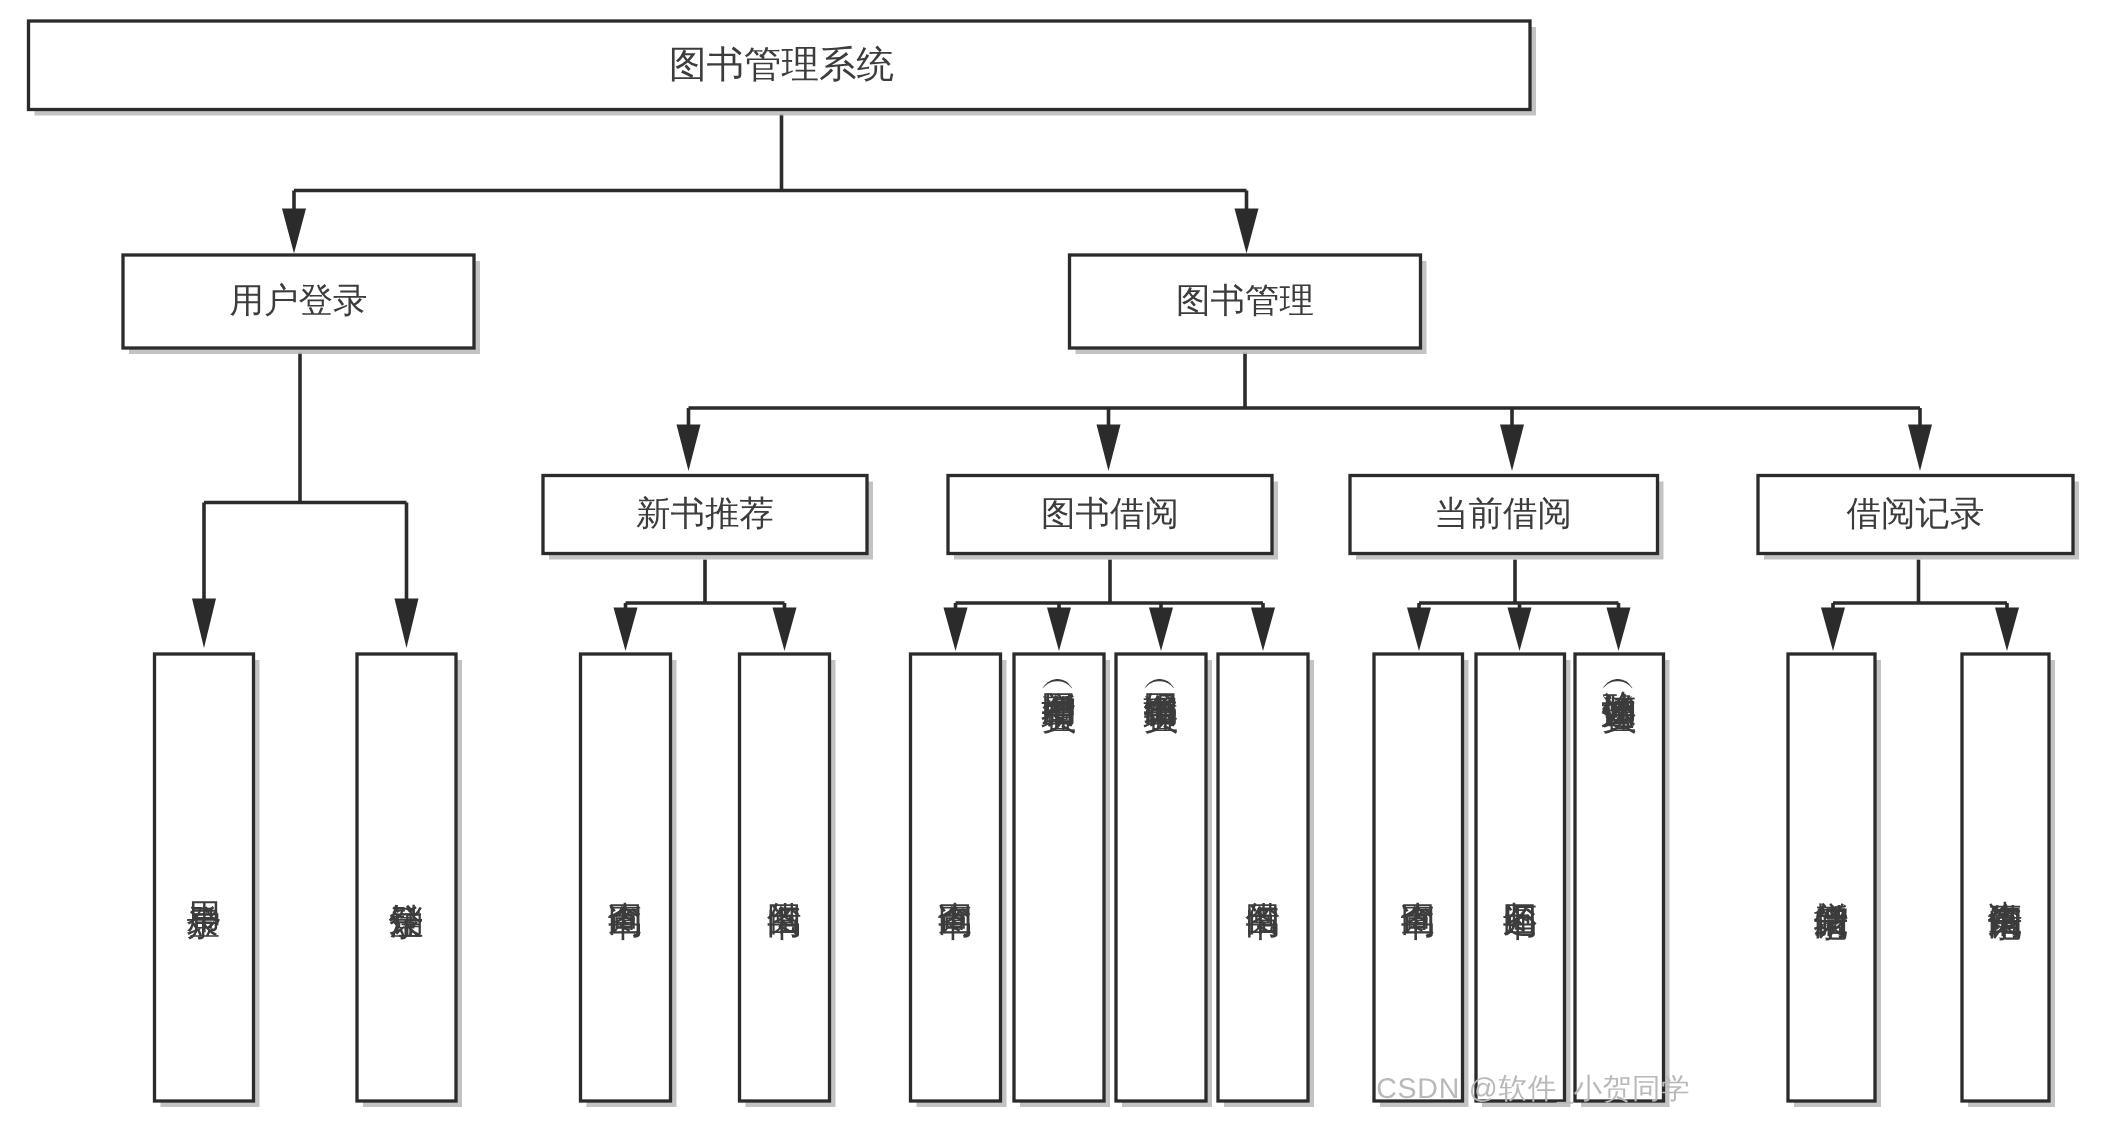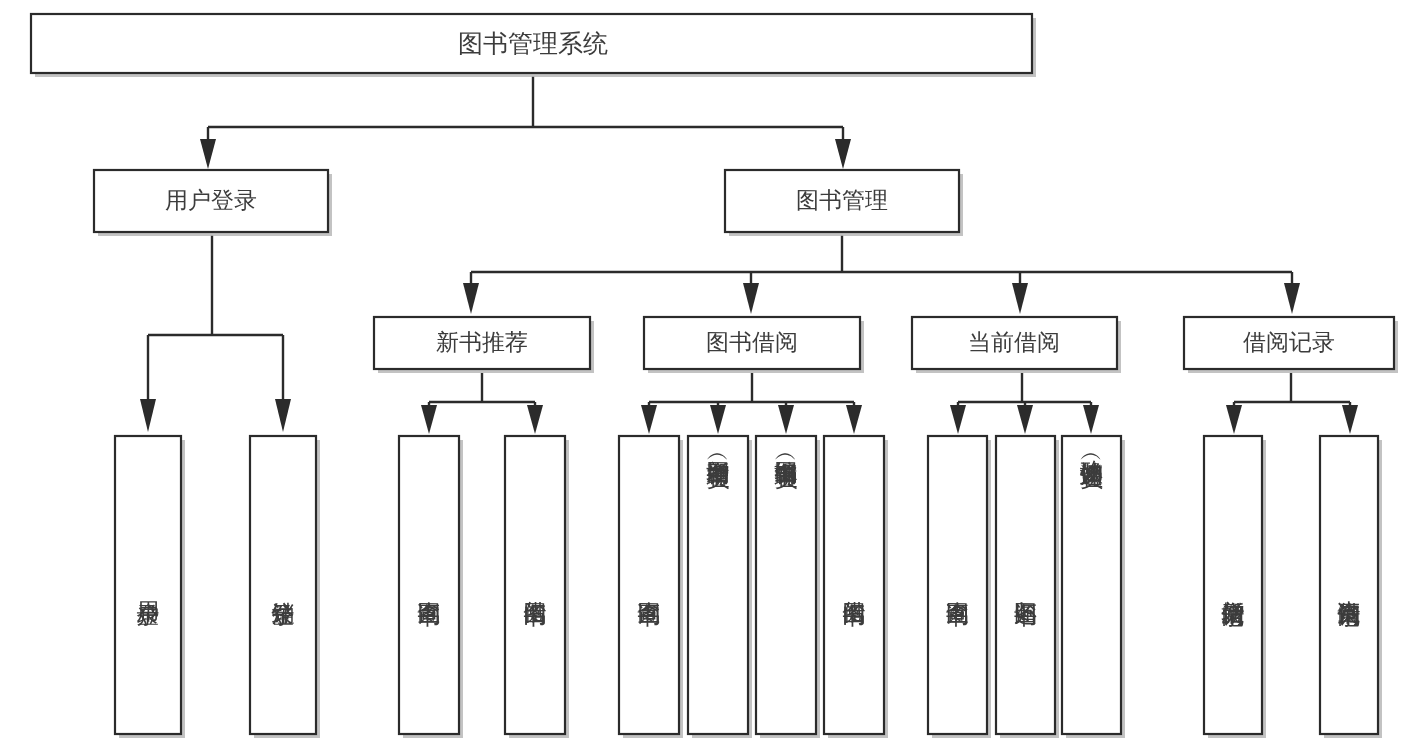--- a/index.html
+++ b/index.html
@@ -9,21 +9,21 @@
   }
   body {
     width: 1405px;
     height: 747px;
     font-family: "Liberation Sans", "DejaVu Sans", sans-serif;
     overflow: hidden;
     position: relative;
   }
   #diagram-root {
     position: absolute;
-    left: 12px;
+    left: 0;
     top: 0;
     width: 1139px;
     height: 747px;
   }
   svg.flow {
     display: block;
     width: 1405px;
     height: 747px;
   }
   .node-rect {
@@ -275,14 +275,15 @@
   </div>
 
   <div class="vlabel-wrap" style="left:1192px; top:436px; width:58px; height:298px;">
     <span class="vlabel-text">新增借阅记录</span>
   </div>
 
   <div class="vlabel-wrap" style="left:1308px; top:436px; width:58px; height:298px;">
     <span class="vlabel-text">查询借阅记录</span>
   </div>
 
+  <div id="watermark">CSDN @软件_小贺同学</div>
 
 </div>
 
 </body></html>

